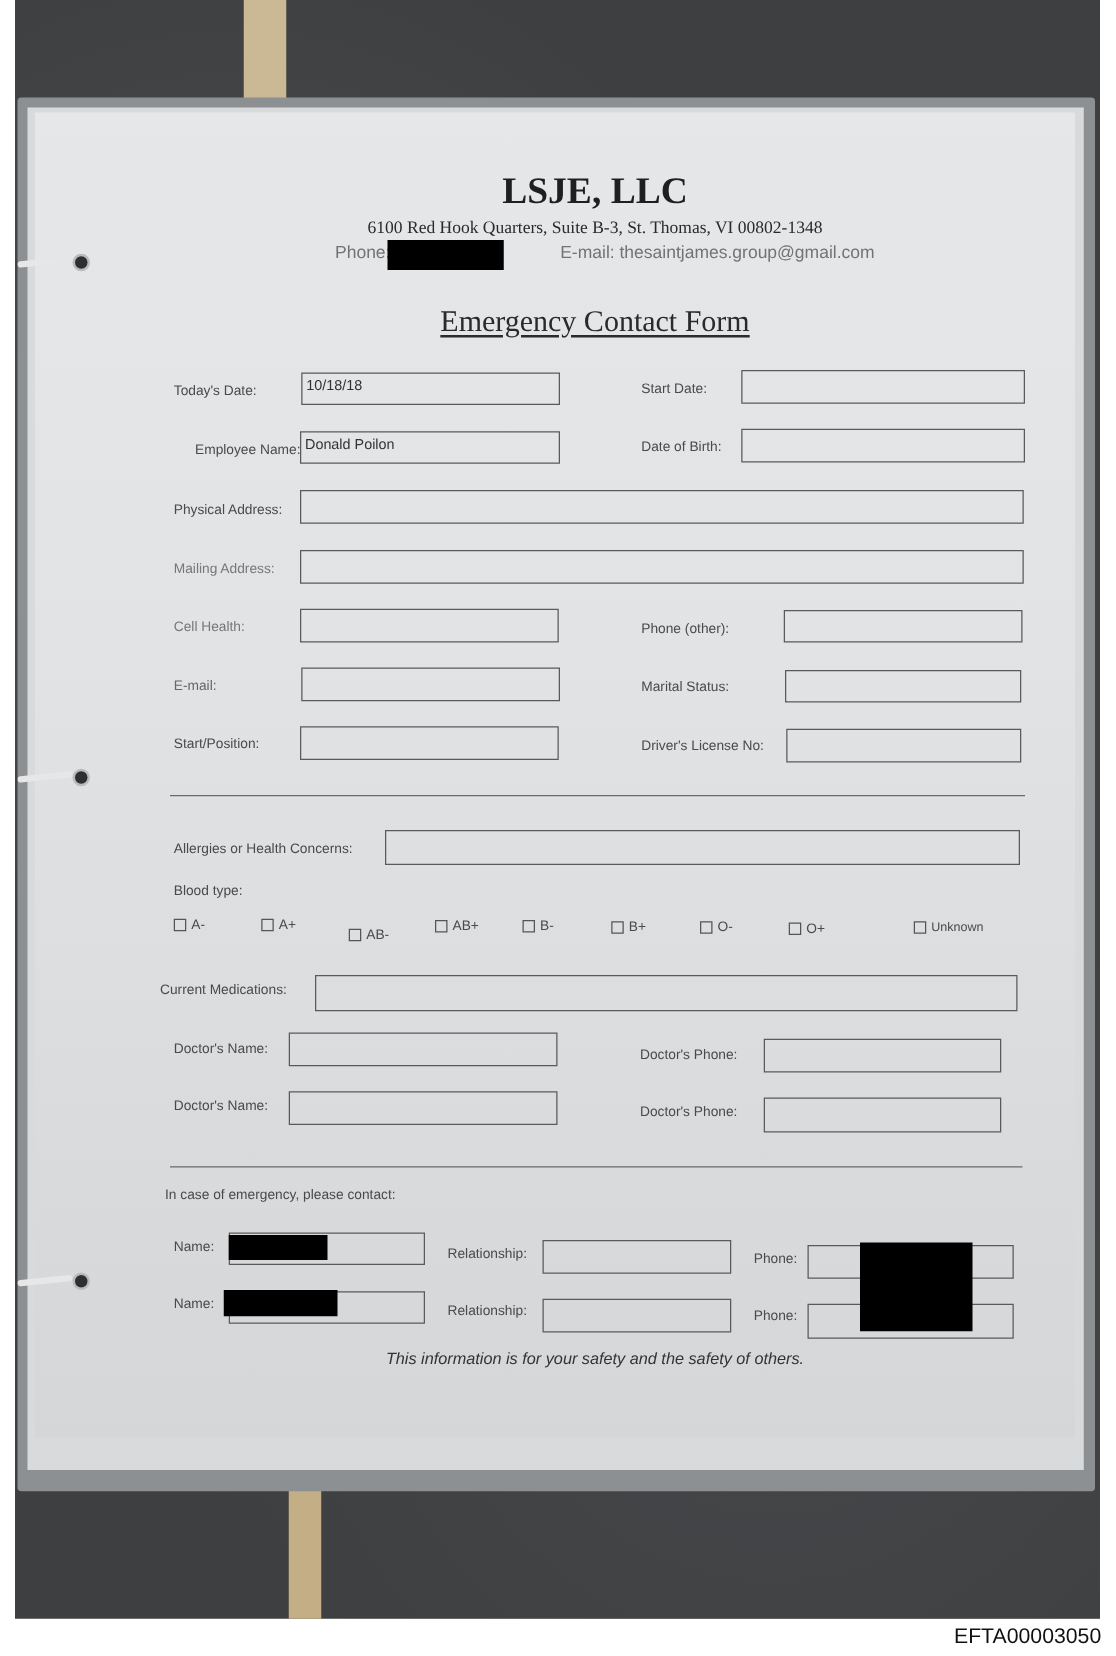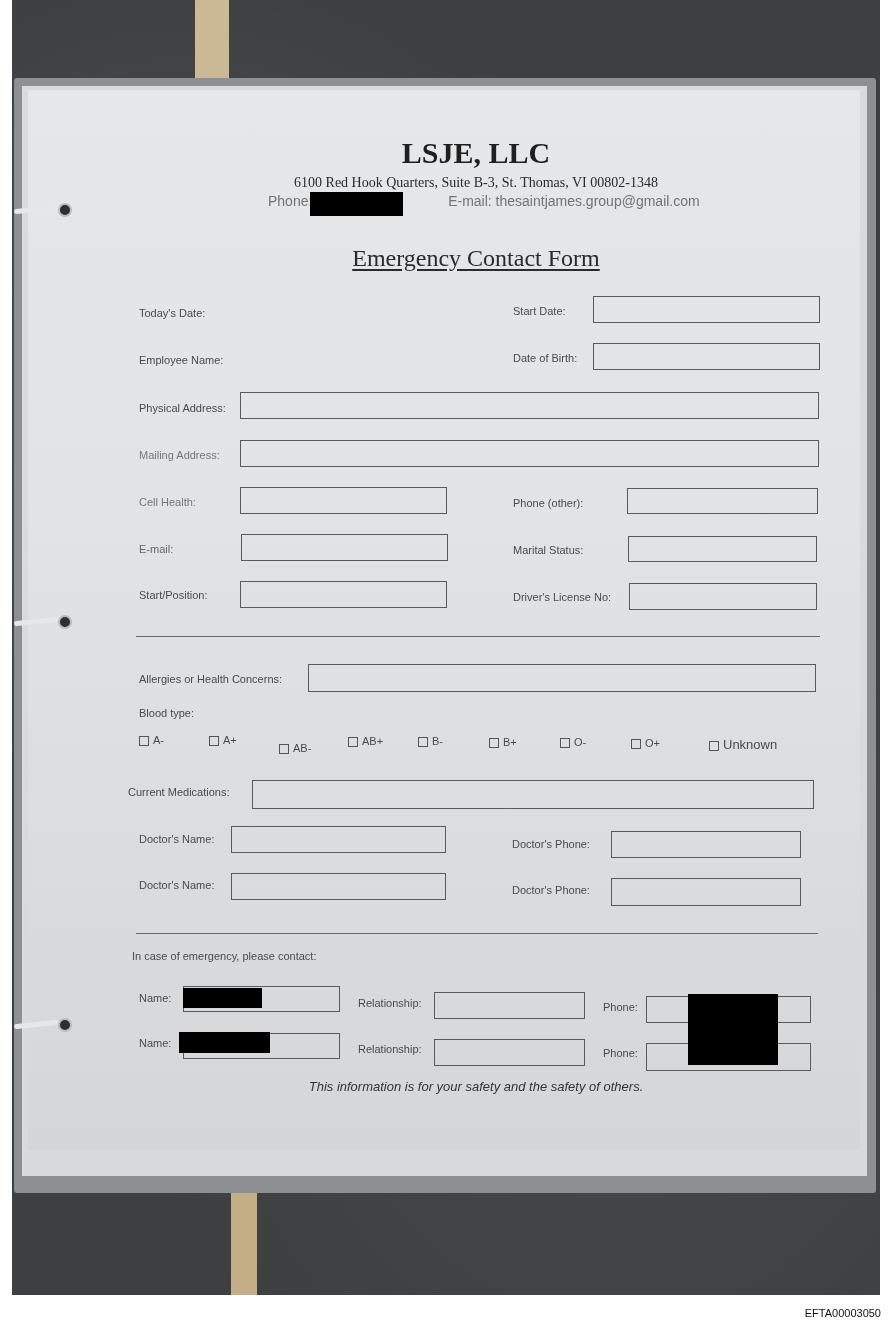--- a/index.html
+++ b/index.html
@@ -23,21 +23,21 @@
   .redact { position:absolute; background:#000; }
   .form-title { position:absolute; left:0; width:952px; top:245px; text-align:center; font-family:"Liberation Serif", serif; font-size:24px; color:#2a2a2a; }
   .form-title span { text-decoration:underline; text-underline-offset:3px; }
 
   .lbl { position:absolute; font-size:11px; color:#4a4a4a; white-space:nowrap; }
   .box { position:absolute; border:1.5px solid #5a5a5a; box-sizing:border-box; background:transparent; font-size:11.5px; color:#333; padding:4px 3px; font-family:"Liberation Sans", sans-serif; }
   .rule { position:absolute; height:1px; background:#6a6a6a; }
   .cb { position:absolute; font-size:11px; color:#4a4a4a; white-space:nowrap; }
   .cb .sq { display:inline-block; width:10px; height:10px; border:1.2px solid #555; vertical-align:-2px; margin-right:4px; box-sizing:border-box; }
   .footer-note { position:absolute; left:0; width:952px; top:1079px; text-align:center; font-style:italic; font-size:13px; color:#333; }
-  .stamp { position:absolute; right:12px; bottom:6px; font-size:11px; color:#111; font-family:"Liberation Sans", sans-serif; }
+  .stamp { position:absolute; right:12px; bottom:6px; font-size:17px; color:#111; font-family:"Liberation Sans", sans-serif; }
 </style>
 </head>
 <body>
 
 <div class="photo"></div>
 <div class="grout-top"></div>
 <div class="grout-bottom"></div>
 <div class="binder"></div>
 <div class="sheet-edge"></div>
 <div class="paper"></div>
@@ -60,24 +60,26 @@
   <div class="addr">6100 Red Hook Quarters, Suite B-3, St. Thomas, VI 00802-1348</div>
   <div class="contact-line">
     <span>Phone:</span>
     <span style="display:inline-block;width:128px"></span>
     <span>E-mail: thesaintjames.group@gmail.com</span>
   </div>
   <div class="redact" style="left:310px;top:192px;width:93px;height:24px"></div>
   <div class="form-title"><span>Emergency Contact Form</span></div>
 
   <div class="lbl" style="left:139px;top:307px">Today's Date:</div>
+  <div class="box" style="left:241px;top:298px;width:207px;height:26px">10/18/18</div>
   <div class="lbl" style="left:513px;top:305px">Start Date:</div>
   <div class="box" style="left:593px;top:296px;width:227px;height:27px"></div>
 
-  <div class="lbl" style="left:139px;top:354px">Employee Name:</div>
+  <div class="lbl" style="left:156px;top:354px">Employee Name:</div>
+  <div class="box" style="left:240px;top:345px;width:208px;height:26px">Donald Poilon</div>
   <div class="lbl" style="left:513px;top:352px">Date of Birth:</div>
   <div class="box" style="left:593px;top:343px;width:227px;height:27px"></div>
 
   <div class="lbl" style="left:139px;top:402px">Physical Address:</div>
   <div class="box" style="left:240px;top:392px;width:579px;height:27px"></div>
 
   <div class="lbl" style="left:139px;top:449px;color:#777">Mailing Address:</div>
   <div class="box" style="left:240px;top:440px;width:579px;height:27px"></div>
 
   <div class="lbl" style="left:139px;top:496px;color:#777">Cell Health:</div>
@@ -103,21 +105,21 @@
   <div class="lbl" style="left:139px;top:707px">Blood type:</div>
 
   <div class="cb" style="left:139px;top:734px"><span class="sq"></span><span>A-</span></div>
   <div class="cb" style="left:209px;top:734px"><span class="sq"></span><span>A+</span></div>
   <div class="cb" style="left:279px;top:742px"><span class="sq"></span><span>AB-</span></div>
   <div class="cb" style="left:348px;top:735px"><span class="sq"></span><span>AB+</span></div>
   <div class="cb" style="left:418px;top:735px"><span class="sq"></span><span>B-</span></div>
   <div class="cb" style="left:489px;top:736px"><span class="sq"></span><span>B+</span></div>
   <div class="cb" style="left:560px;top:736px"><span class="sq"></span><span>O-</span></div>
   <div class="cb" style="left:631px;top:737px"><span class="sq"></span><span>O+</span></div>
-  <div class="cb" style="left:709px;top:737px;font-size:13px"><span class="sq"></span><span>Unknown</span></div>
+  <div class="cb" style="left:731px;top:737px;font-size:10px"><span class="sq"></span><span>Unknown</span></div>
 
   <div class="lbl" style="left:128px;top:786px">Current Medications:</div>
   <div class="box" style="left:252px;top:780px;width:562px;height:29px"></div>
 
   <div class="lbl" style="left:139px;top:833px">Doctor's Name:</div>
   <div class="box" style="left:231px;top:826px;width:215px;height:27px"></div>
   <div class="lbl" style="left:512px;top:838px">Doctor's Phone:</div>
   <div class="box" style="left:611px;top:831px;width:190px;height:27px"></div>
 
   <div class="lbl" style="left:139px;top:879px">Doctor's Name:</div>

